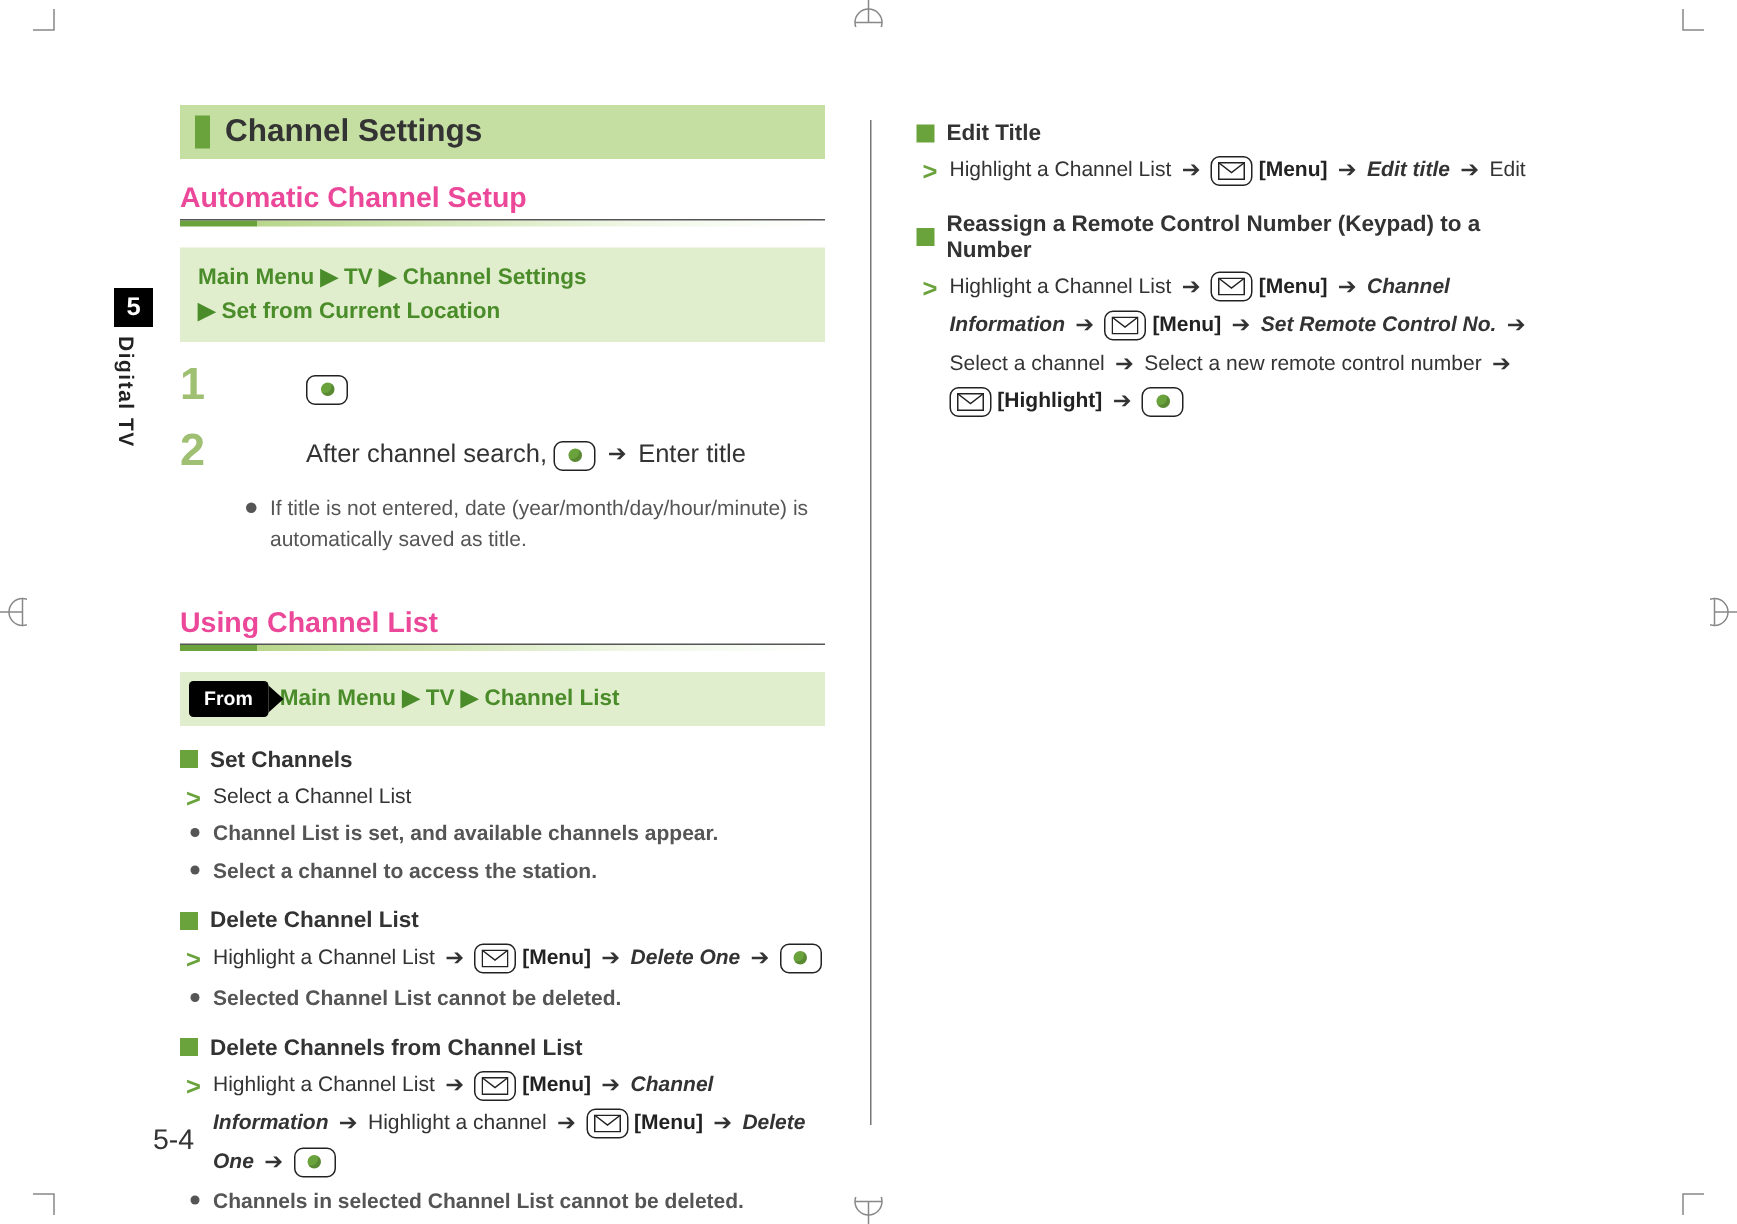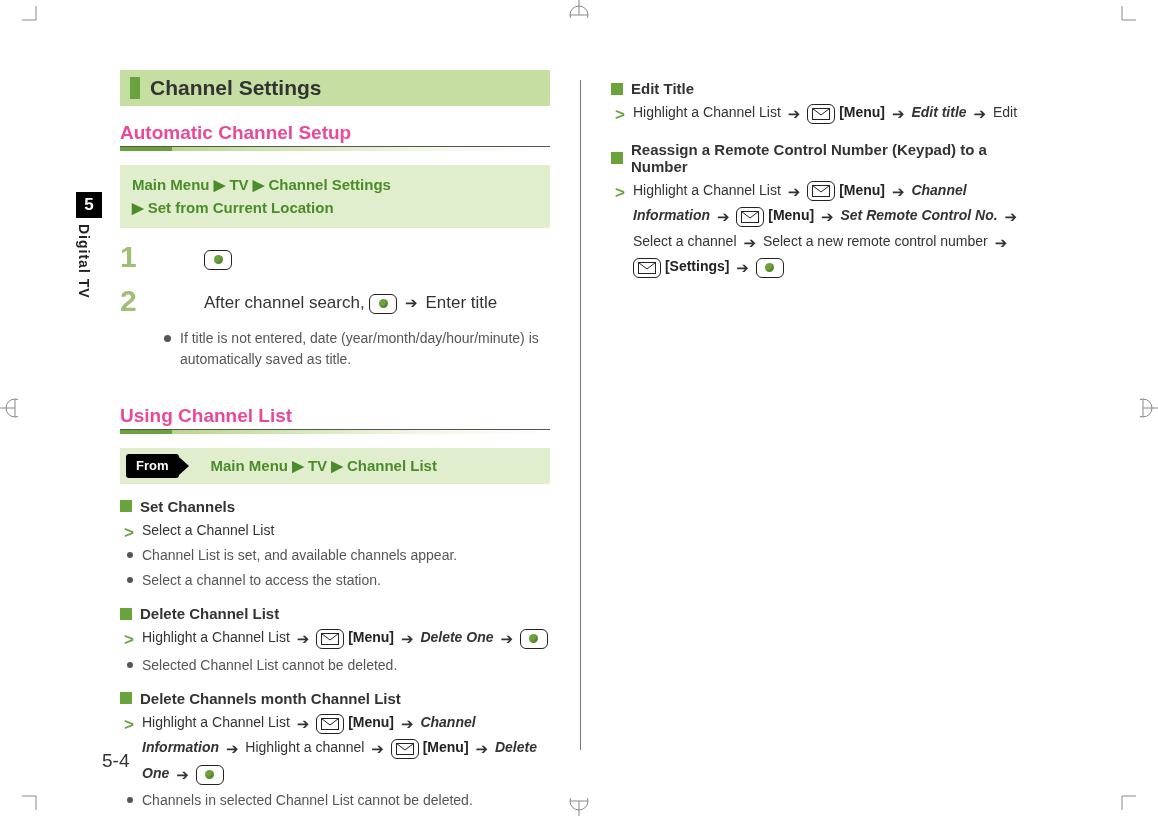--- a/index.html
+++ b/index.html
@@ -107,21 +107,21 @@
 
   .navpath {
     background: #e1eecd;
     padding: 9px 12px;
     font-size: 15px;
     font-weight: bold;
     color: #4a8c2a;
     margin-bottom: 12px;
     line-height: 1.5;
   }
-  .navpath.inline { display: flex; align-items: center; gap: 24px; padding: 6px 6px; }
+  .navpath.inline { display: flex; align-items: center; gap: 0; padding: 6px 6px; }
   .tri { color: #4a8c2a; }
 
   .from-badge {
     background: #000;
     color: #fff;
     padding: 2px 10px;
     border-radius: 3px;
     font-size: 13px;
     font-weight: bold;
     display: inline-flex;
@@ -222,20 +222,21 @@
     font-weight: bold;
     font-size: 17px;
   }
   .bullet {
     font-size: 14px;
     color: #555;
     line-height: 1.6;
     padding-left: 22px;
     position: relative;
     margin-bottom: 2px;
+    font-weight: bold;
   }
   .bullet::before {
     content: "";
     position: absolute;
     left: 7px; top: 8px;
     width: 6px; height: 6px;
     background: #555;
     border-radius: 50%;
   }
 
@@ -379,21 +380,21 @@
       <b>[Menu]</b>
       <span class="arrow">➔</span>
       <span class="bi">Delete One</span>
       <span class="arrow">➔</span>
       <span class="ok-btn"></span>
     </div>
     <div class="bullet">Selected Channel List cannot be deleted.</div>
 
     <div class="sub-head">
       <span class="sq"></span>
-      <span>Delete Channels month Channel List</span>
+      <span>Delete Channels from Channel List</span>
     </div>
     <div class="action">
       <span>Highlight a Channel List </span>
       <span class="arrow">➔</span>
       <span class="mail-btn">
           <svg viewBox="0 0 18 12">
             <rect x="0.5" y="0.5" width="17" height="11" stroke="#222" fill="none"></rect>
             <path d="M0.5 0.5 L9 7 L17.5 0.5" stroke="#222" fill="none"></path>
           </svg>
         </span>
@@ -471,21 +472,21 @@
       <span> Select a channel </span>
       <span class="arrow">➔</span>
       <span> Select a new remote control number </span>
       <span class="arrow">➔</span>
       <span class="mail-btn">
           <svg viewBox="0 0 18 12">
             <rect x="0.5" y="0.5" width="17" height="11" stroke="#222" fill="none"></rect>
             <path d="M0.5 0.5 L9 7 L17.5 0.5" stroke="#222" fill="none"></path>
           </svg>
         </span>
-      <b>[Settings]</b>
+      <b>[Highlight]</b>
       <span class="arrow">➔</span>
       <span class="ok-btn"></span>
     </div>
 
   </div>
 </div>
 
 <div class="pagenum">5-4</div>
 
 </body></html>

